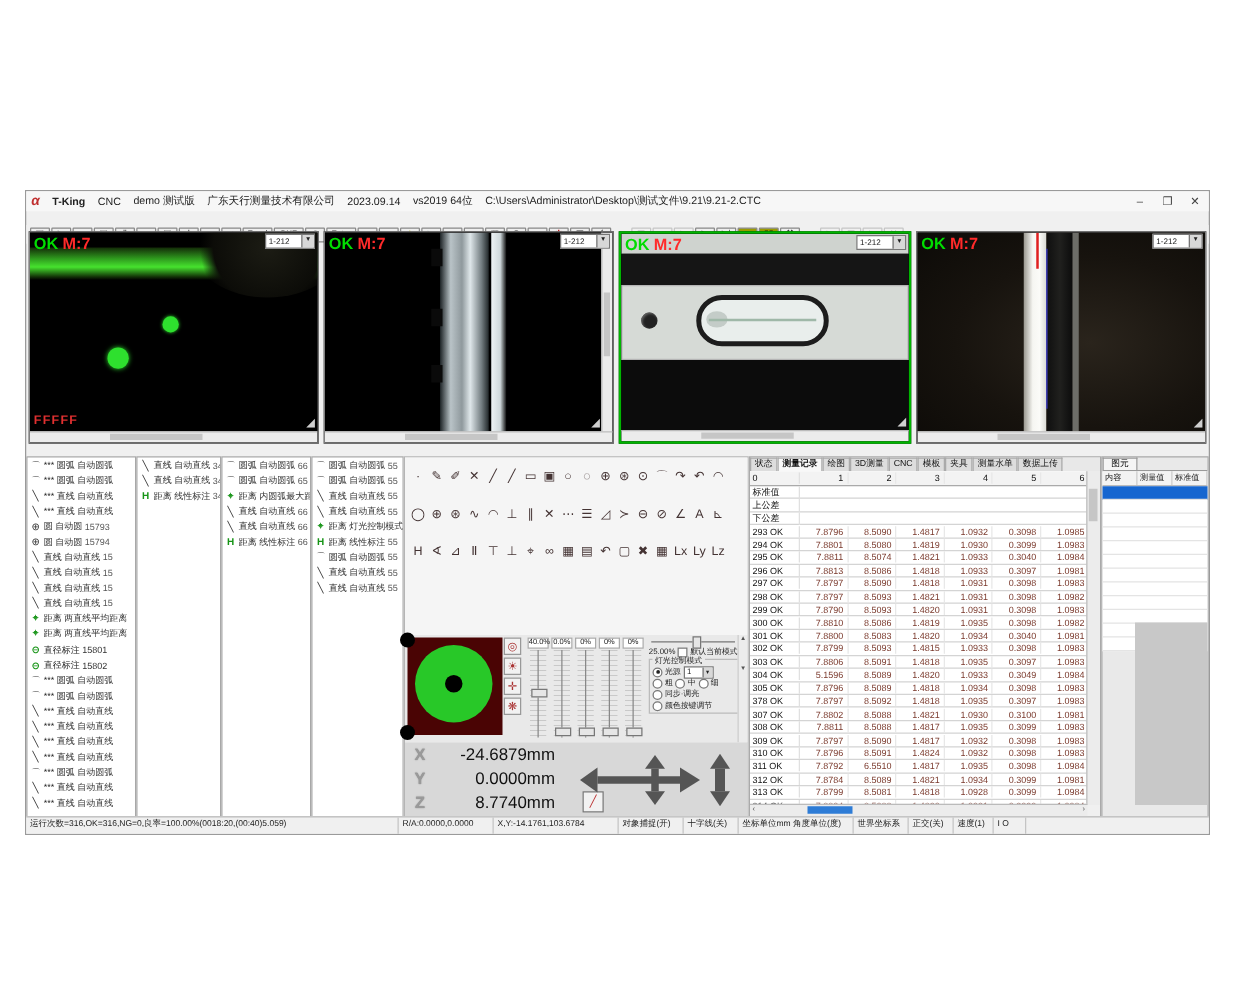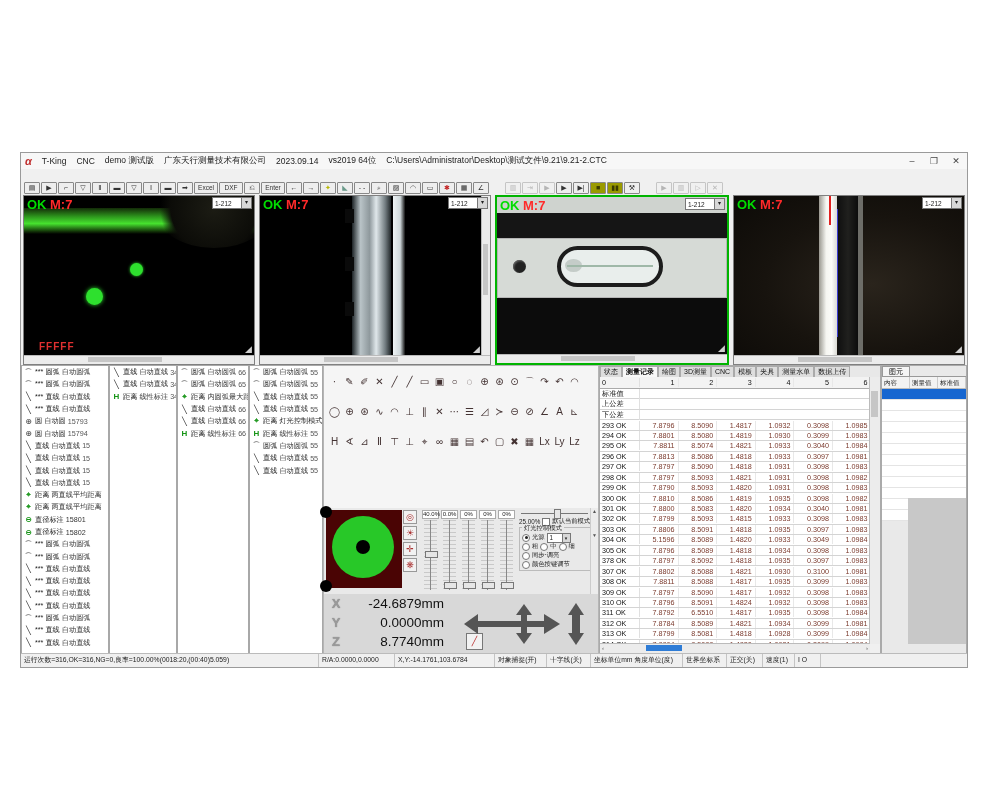--- a/index.html
+++ b/index.html
@@ -4,45 +4,45 @@
 <style>
   html,body{margin:0;padding:0;background:#fff;}
   .stage{position:relative;width:1000px;height:789px;background:#fff;overflow:hidden;
          font-family:"Liberation Sans","DejaVu Sans",sans-serif;}
   .win{position:absolute;left:20px;top:152px;width:948px;height:516px;background:#f0f0f0;
        border:1px solid #9a9a9a;box-sizing:border-box;}
   
   .titlebar{position:absolute;left:0;top:0;width:100%;height:16px;background:#f7f7f7;
             display:flex;align-items:center;font-size:8.5px;color:#222;gap:10px;padding-left:4px;box-sizing:border-box;}
   .logo{color:#c03030;font-weight:bold;font-style:italic;font-size:11px;}
-  .tb-app{font-weight:normal;}
+  .tb-app{font-weight:bold;}
   .winctl{margin-left:auto;display:flex;}
   .winctl span{width:22px;text-align:center;font-size:9px;color:#444;cursor:pointer;}
   
   .menubar{position:absolute;left:0;top:16px;width:100%;height:11px;background:#f0f0f0;
            display:flex;gap:1px;font-size:8px;color:#111;align-items:center;padding-left:4px;box-sizing:border-box;
            border-bottom:1px solid #ddd;}
   .menu-item{padding:0 5px;cursor:pointer;}
   
   .toolbar{position:absolute;left:0;top:27px;width:100%;height:15px;background:#f0f0f0;display:flex;
            align-items:center;gap:1px;padding-left:3px;box-sizing:border-box;}
   .tb-btn{height:12px;min-width:16px;font-size:7px;line-height:10px;background:#eee;border:1px solid #888;
           color:#333;padding:0 2px;cursor:pointer;border-radius:1px;}
   .tb-btn.lbl{font-size:6.5px;min-width:24px;}
   .tb-btn.olive{background:#9a9a00;color:#3a3a00;}
   .tb-btn.dim{color:#b5b5b5;border-color:#c5c5c5;background:#f0f0f0;}
   .tb-gap{width:14px;}
   
-  .cams{position:absolute;left:0;top:42px;width:100%;height:170px;display:flex;gap:4px;padding:0 2px;box-sizing:border-box;justify-content:space-between;}
+  .cams{position:absolute;left:0;top:32px;width:100%;height:170px;display:flex;gap:4px;padding:0 2px;box-sizing:border-box;justify-content:space-between;}
   .cam{position:relative;flex:1;background:#000;border:1px solid #808080;box-sizing:border-box;overflow:hidden;}
   .cam.sel{border:2px solid #00b400;}
   .scene{position:absolute;left:0;top:0;right:0;bottom:8px;overflow:hidden;}
   .cam-ok{position:absolute;left:3px;top:1px;font-size:13px;font-weight:bold;color:#00dd00;z-index:5;}
   .cam-m{position:absolute;left:26px;top:1px;font-size:13px;font-weight:bold;color:#ff2a2a;z-index:5;}
-  .cam-extra{position:absolute;left:3px;bottom:12px;font-size:10px;font-weight:bold;color:#e03030;z-index:5;letter-spacing:1px;margin-left:12px;}
+  .cam-extra{position:absolute;left:3px;bottom:12px;font-size:10px;font-weight:bold;color:#e03030;z-index:5;letter-spacing:1px;}
   .combo{position:absolute;right:2px;top:1px;width:38px;height:10px;background:#fff;border:1px solid #777;
          font-size:6.5px;color:#222;display:flex;align-items:center;z-index:6;}
   .combo .cv{flex:1;padding-left:2px;}
   .combo .ca{width:9px;height:100%;background:#d8d8d8;border-left:1px solid #777;font-size:6px;text-align:center;line-height:9px;}
   .hscroll{position:absolute;left:0;bottom:0;width:100%;height:8px;background:#ececec;border-top:1px solid #bbb;z-index:4;}
   .hscroll .thumb{position:absolute;left:28%;top:1px;width:32%;height:5px;background:#c6c6c6;}
   .vscroll{position:absolute;right:0;top:0;bottom:8px;width:8px;background:#ececec;border-left:1px solid #bbb;z-index:4;}
   .vscroll .thumb{position:absolute;top:30%;left:1px;height:32%;width:5px;background:#c6c6c6;}
   .resize-ic{position:absolute;right:2px;bottom:10px;font-size:9px;color:#cfcfcf;z-index:5;}
   

